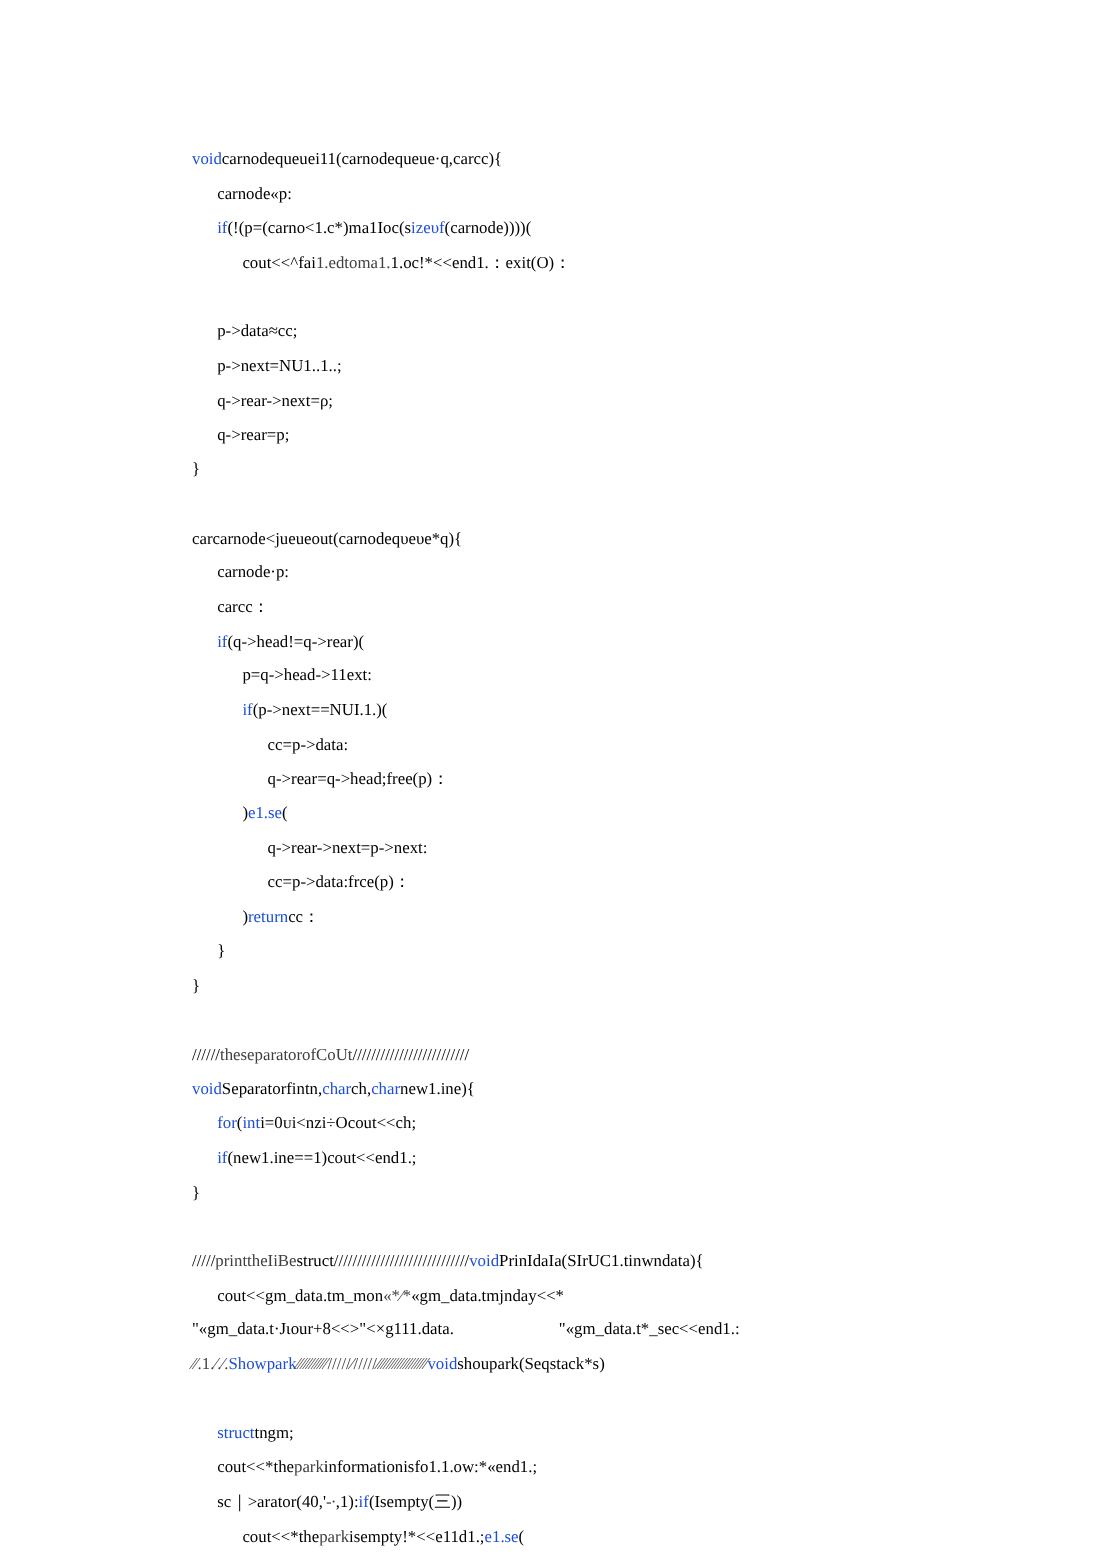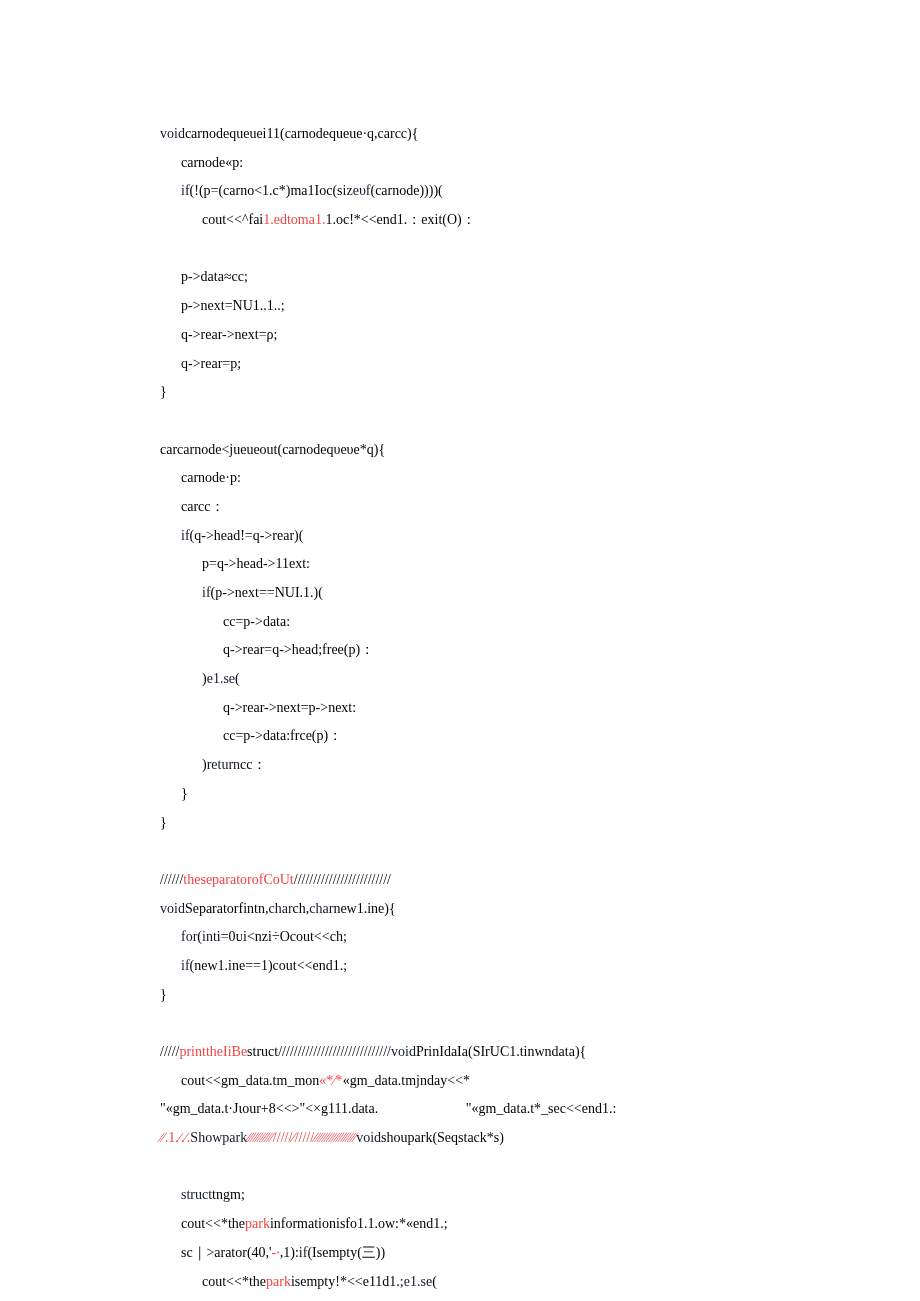--- a/index.html
+++ b/index.html
@@ -1,15 +1,15 @@
 <!DOCTYPE html>
 <html><head>
 <meta charset="utf-8">
 <style>
 body{font-family:"Times New Roman",serif;font-size:14px;background:#fff;color:#000;margin:0;padding:120px 160px 100px 160px;line-height:2.05}
 .cw{white-space:pre}
-.kw{color:#0f172a}
-.cm{color:#ef4444}
+.kw{color:#1d4ed8}
+.cm{color:#404040}
 </style>
 </head>
 <body>
 
 <div id="code" class="cw"><div class="cw"><span></span><span class="kw">void</span><span>carnodequeuei11(carnodequeue·q,carcc){</span></div><div class="cw"><span>      </span><span>carnode«p:</span></div><div class="cw"><span>      </span><span class="kw">if</span><span>(!(p=(carno&lt;1.c*)ma1Ioc(s</span><span class="kw">izeυf</span><span>(carnode))))(</span></div><div class="cw"><span>            </span><span>cout&lt;&lt;^fai</span><span class="cm">1.edtoma1.</span><span>1.oc!*&lt;&lt;end1.：</span><span>exit(O)：</span></div><div class="cw"><span></span><span> </span></div><div class="cw"><span>      </span><span>p-&gt;data≈cc;</span></div><div class="cw"><span>      </span><span>p-&gt;next=NU1..1..;</span></div><div class="cw"><span>      </span><span>q-&gt;rear-&gt;next=ρ;</span></div><div class="cw"><span>      </span><span>q-&gt;rear=p;</span></div><div class="cw"><span></span><span>}</span></div><div class="cw"><span></span><span> </span></div><div class="cw"><span></span><span>carcarnode&lt;jueueout(carnodeqυeυe*q){</span></div><div class="cw"><span>      </span><span>carnode·p:</span></div><div class="cw"><span>      </span><span>carcc：</span></div><div class="cw"><span>      </span><span class="kw">if</span><span>(q-&gt;head!=q-&gt;rear)(</span></div><div class="cw"><span>            </span><span>p=q-&gt;head-&gt;11ext:</span></div><div class="cw"><span>            </span><span class="kw">if</span><span>(p-&gt;next==NUI.1.)(</span></div><div class="cw"><span>                  </span><span>cc=p-&gt;data:</span></div><div class="cw"><span>                  </span><span>q-&gt;rear=q-&gt;head;free(p)：</span></div><div class="cw"><span>            </span><span>)</span><span class="kw">e1.se</span><span>(</span></div><div class="cw"><span>                  </span><span>q-&gt;rear-&gt;next=p-&gt;next:</span></div><div class="cw"><span>                  </span><span>cc=p-&gt;data:frce(p)：</span></div><div class="cw"><span>            </span><span>)</span><span class="kw">return</span><span>cc：</span></div><div class="cw"><span>      </span><span>}</span></div><div class="cw"><span></span><span>}</span></div><div class="cw"><span></span><span> </span></div><div class="cw"><span></span><span>//////</span><span class="cm">theseparatorofCoUt</span><span>/////////////////////////</span></div><div class="cw"><span></span><span class="kw">void</span><span>Separatorfintn,</span><span class="kw">char</span><span>ch,</span><span class="kw">char</span><span>new1.ine){</span></div><div class="cw"><span>      </span><span class="kw">for</span><span>(</span><span class="kw">int</span><span>i=0ᴜi&lt;nzi÷Ocout&lt;&lt;ch;</span></div><div class="cw"><span>      </span><span class="kw">if</span><span>(new1.ine==1)cout&lt;&lt;end1.;</span></div><div class="cw"><span></span><span>}</span></div><div class="cw"><span></span><span> </span></div><div class="cw"><span></span><span>/////</span><span class="cm">printtheIiBe</span><span>struct/////////////////////////////</span><span class="kw">void</span><span>PrinIdaIa(SIrUC1.tinwndata){</span></div><div class="cw"><span>      </span><span>cout&lt;&lt;gm_data.tm_mon</span><span class="cm">«*⁄*</span><span>«gm_data.tmjnday&lt;&lt;*</span></div><div class="cw"><span></span><span>"«gm_data.t·Jιour+8&lt;&lt;&gt;"&lt;×g111.data.                         "«gm_data.t*_sec&lt;&lt;end1.:</span></div><div class="cw"><span></span><span class="cm">∕∕.1.∕.∕.</span><span class="kw">Showpark</span><span class="cm">∕∕∕∕∕∕∕∕∕∕∕/////∕/////∕∕∕∕∕∕∕∕∕∕∕∕∕∕∕∕∕∕</span><span class="kw">void</span><span>shoupark(Seqstack*s)</span></div><div class="cw"><span></span><span> </span></div><div class="cw"><span>      </span><span class="kw">struct</span><span>tngm;</span></div><div class="cw"><span>      </span><span>cout&lt;&lt;*the</span><span class="cm">park</span><span>informationisfo1.1.ow:*«end1.;</span></div><div class="cw"><span>      </span><span>sc｜&gt;arator(40,'</span><span class="cm">-∙</span><span>,1):</span><span class="kw">if</span><span>(Isempty(三))</span></div><div class="cw"><span>            </span><span>cout&lt;&lt;*the</span><span class="cm">park</span><span>isempty!*&lt;&lt;e11d1.;</span><span class="kw">e1.se</span><span>(</span></div><div class="cw"></div></div>
 
 </body></html>

